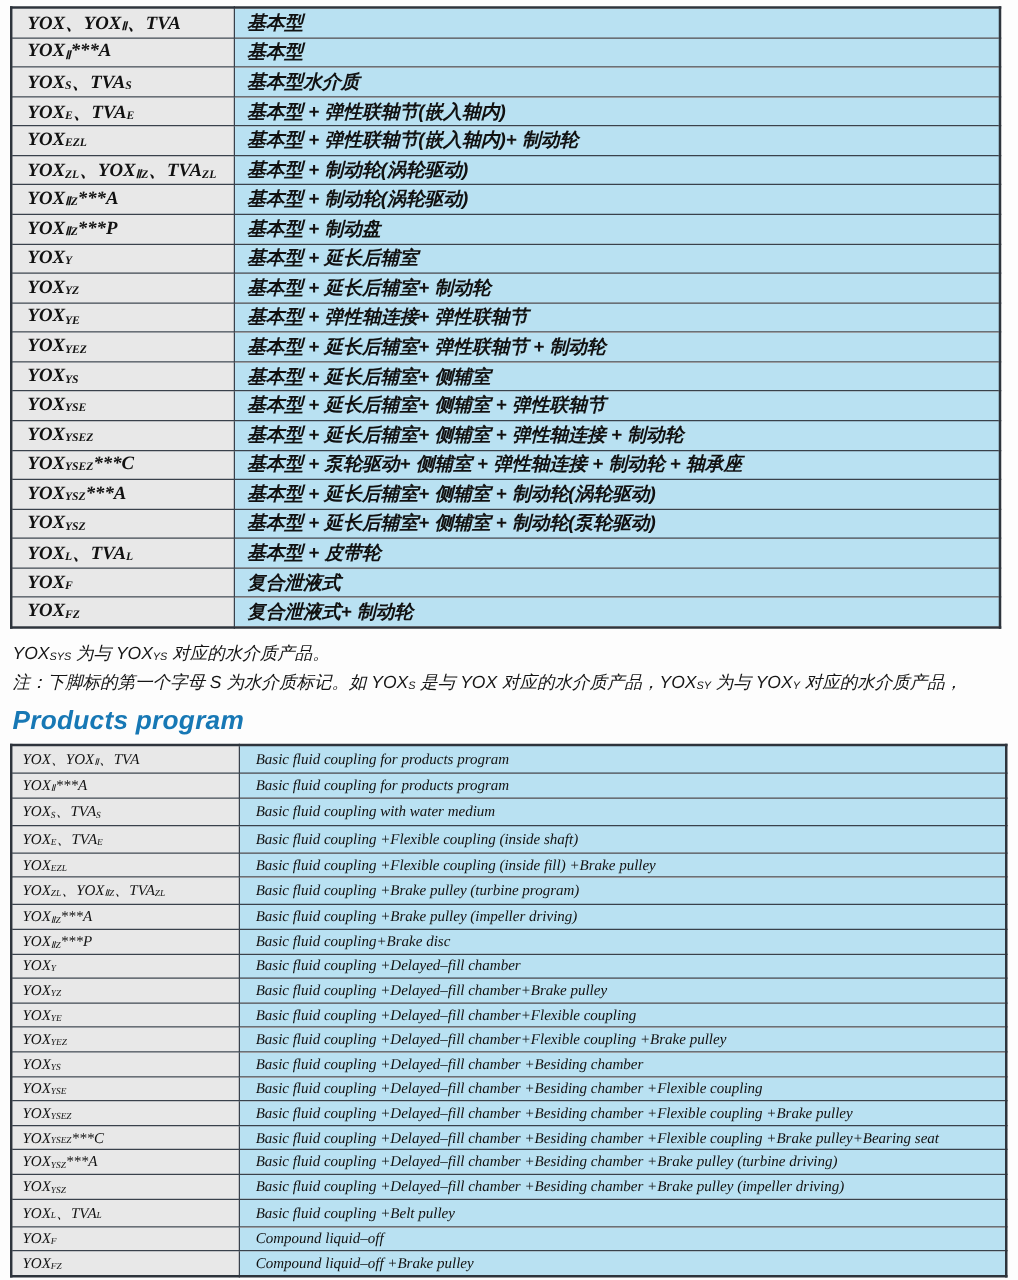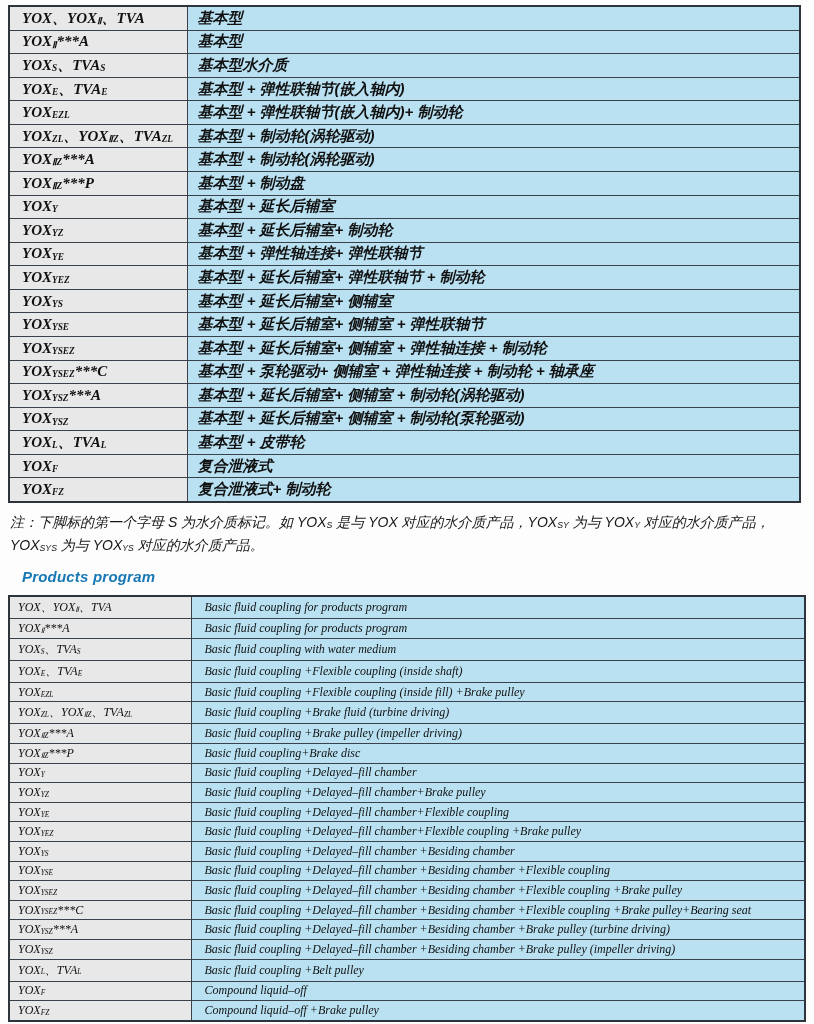--- a/index.html
+++ b/index.html
@@ -33,21 +33,21 @@
     font-weight:bold;font-size:15px;
     padding:0 4px 0 10px;
   }
   
   .sub{font-size:0.62em;position:relative;top:0.12em;}
   
   .note{margin:9px 0 0 2px;font-size:14px;line-height:21px;color:#151515;}
   .note-line{display:block;white-space:nowrap;}
   
   .heading{
-    margin:6px 0 6px 14px;font-size:15px;line-height:25px;
+    margin:6px 0 6px 2px;font-size:21px;line-height:25px;
     font-weight:800;color:var(--accent);letter-spacing:0.2px;
   }
   
   .en-table{width:798px;height:427px;border:2px solid var(--outer);}
   .en-table td{
     border:1px solid var(--border);
     overflow:hidden;white-space:nowrap;vertical-align:middle;
     font-family:"Liberation Serif",serif;
   }
   .en-table td.model{
@@ -147,22 +147,22 @@
           <td class="desc">复合泄液式</td>
         </tr>
         <tr>
           <td class="model">YOX<span class="sub">FZ</span></td>
           <td class="desc">复合泄液式+ 制动轮</td>
         </tr>
       </tbody>
   </table>
 
   <p class="note">
+      <span class="note-line">YOX<span class="sub">SYS</span> 为与 YOX<span class="sub">YS</span> 对应的水介质产品。</span>
       <span class="note-line">注：下脚标的第一个字母 S 为水介质标记。如 YOX<span class="sub">S</span> 是与 YOX 对应的水介质产品，YOX<span class="sub">SY</span> 为与 YOX<span class="sub">Y</span> 对应的水介质产品，</span>
-      <span class="note-line">YOX<span class="sub">SYS</span> 为与 YOX<span class="sub">YS</span> 对应的水介质产品。</span>
     </p>
 
   <h2 class="heading">Products program</h2>
 
   <table class="en-table">
     <tbody>
         <tr>
           <td class="model">YOX、YOX<span class="sub">Ⅱ</span>、TVA</td>
           <td class="desc">Basic fluid coupling for products program</td>
         </tr>
@@ -177,21 +177,21 @@
         <tr>
           <td class="model">YOX<span class="sub">E</span>、TVA<span class="sub">E</span></td>
           <td class="desc">Basic fluid coupling +Flexible coupling (inside shaft)</td>
         </tr>
         <tr>
           <td class="model">YOX<span class="sub">EZL</span></td>
           <td class="desc">Basic fluid coupling +Flexible coupling (inside fill) +Brake pulley</td>
         </tr>
         <tr>
           <td class="model">YOX<span class="sub">ZL</span>、YOX<span class="sub">ⅡZ</span>、TVA<span class="sub">ZL</span></td>
-          <td class="desc">Basic fluid coupling +Brake fluid (turbine driving)</td>
+          <td class="desc">Basic fluid coupling +Brake pulley (turbine program)</td>
         </tr>
         <tr>
           <td class="model">YOX<span class="sub">ⅡZ</span>***A</td>
           <td class="desc">Basic fluid coupling +Brake pulley (impeller driving)</td>
         </tr>
         <tr>
           <td class="model">YOX<span class="sub">ⅡZ</span>***P</td>
           <td class="desc">Basic fluid coupling+Brake disc</td>
         </tr>
         <tr>

